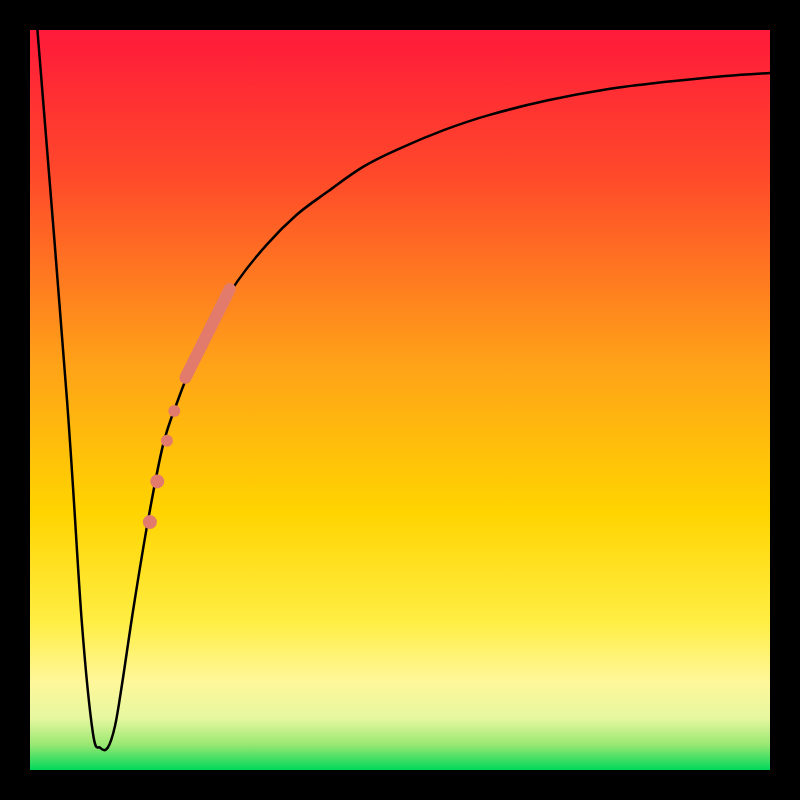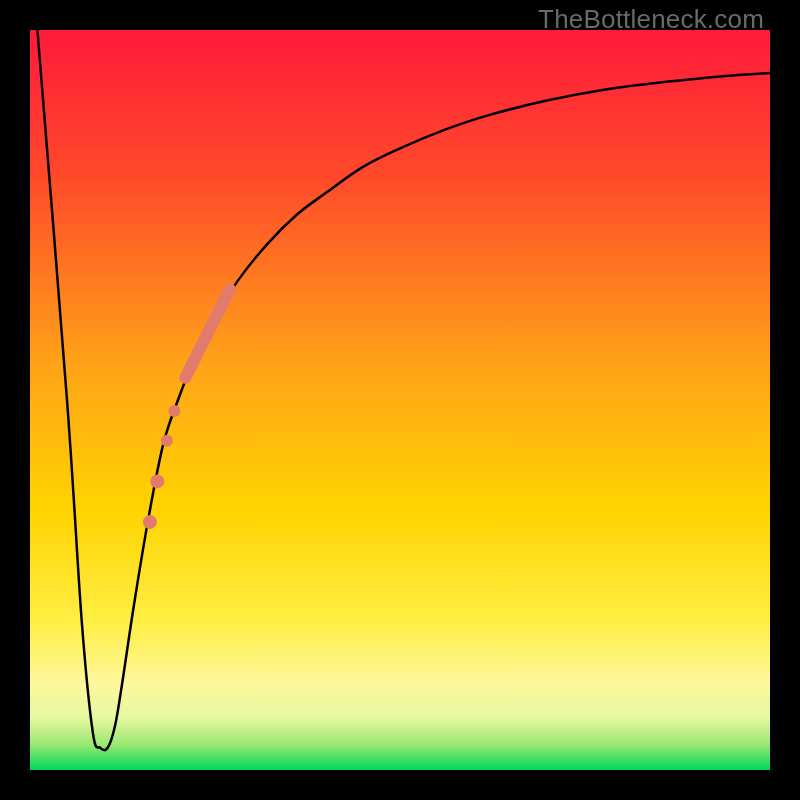--- a/index.html
+++ b/index.html
@@ -80,15 +80,14 @@
           <line x1="155.4" y1="347.79999999999995" x2="199.8" y2="259" stroke="#e27b6c" stroke-width="12" stroke-linecap="round"></line>
           <circle cx="144.3" cy="381.1" r="6" fill="#e27b6c"></circle>
           <circle cx="136.9" cy="410.7" r="6" fill="#e27b6c"></circle>
           <circle cx="127.27999999999999" cy="451.4" r="7" fill="#e27b6c"></circle>
           <circle cx="119.88000000000001" cy="492.1" r="7" fill="#e27b6c"></circle>
         </g>
     </svg>
 
   </div>
 
-  <div class="watermark">TheBottleneck.com</div>
 
 </div>
 
 </body></html>

